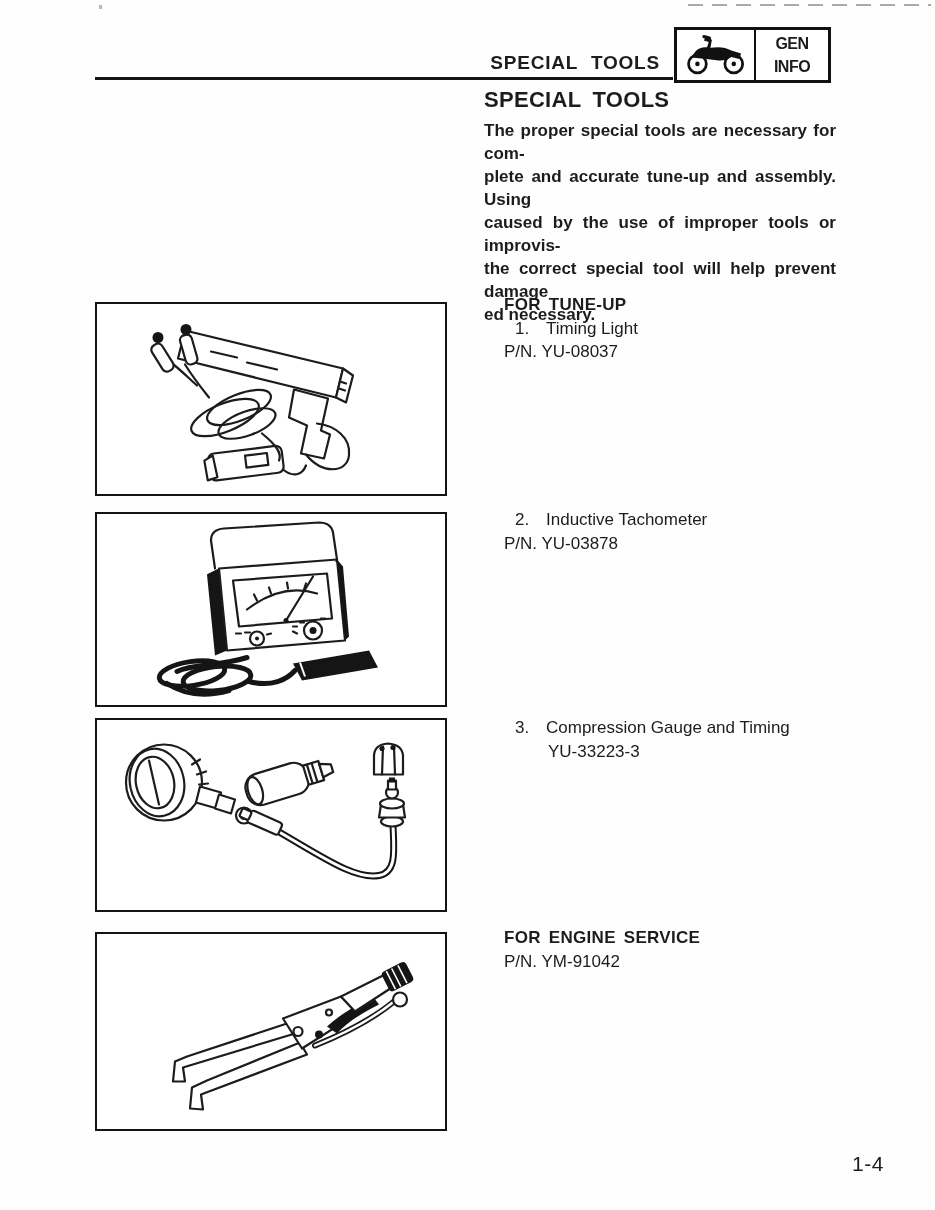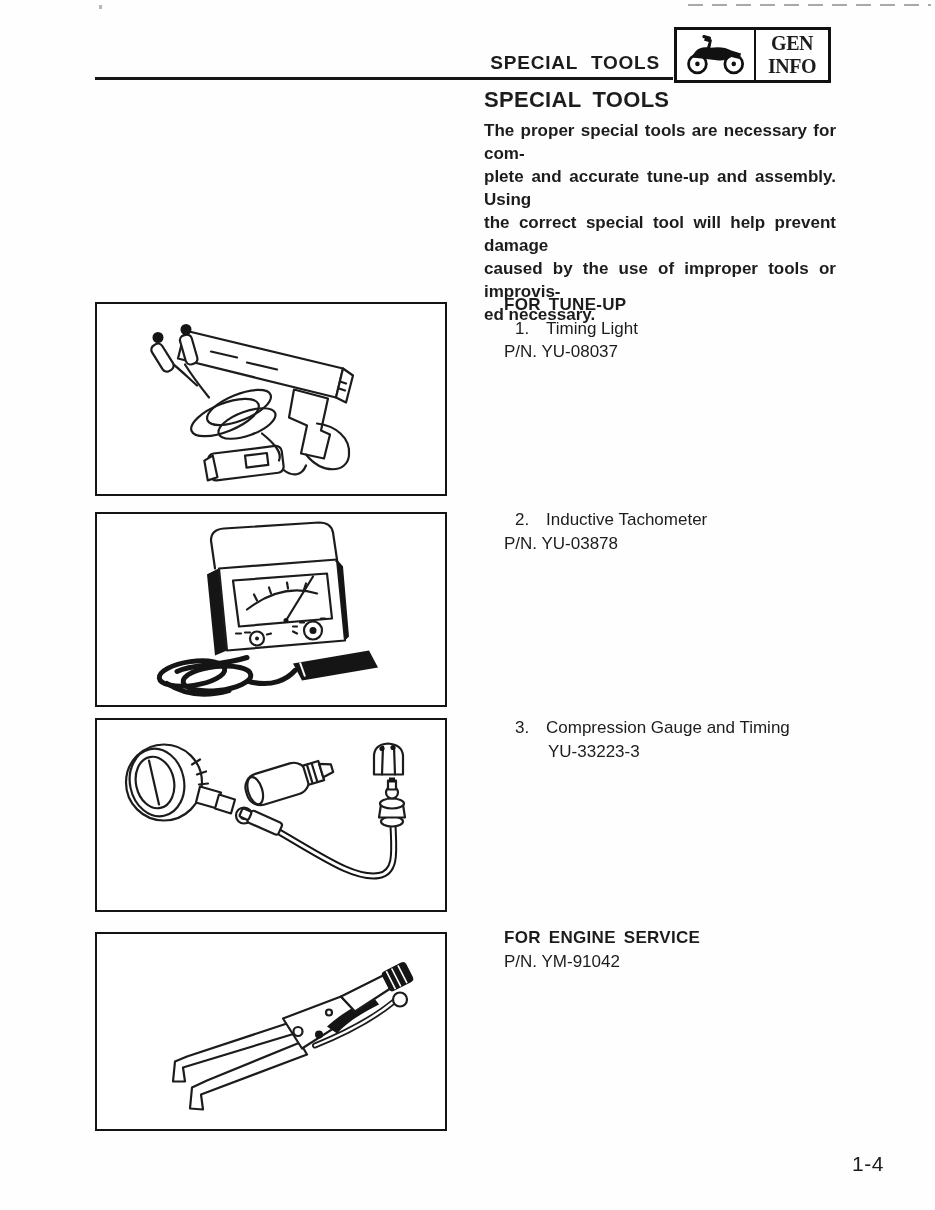--- a/index.html
+++ b/index.html
@@ -16,21 +16,21 @@
     position:absolute;top:52px;left:258px;width:402px;text-align:right;
     font-size:19px;font-weight:bold;letter-spacing:.8px;word-spacing:7px;white-space:nowrap;
   }
   .header-rule{position:absolute;top:77px;left:95px;width:578px;height:3px;background:#151515;}
   .badge{
     position:absolute;top:27px;left:674px;width:151px;height:50px;
     border:3px solid #111;background:#fff;display:flex;
   }
   .badge-icon-cell{width:77px;border-right:2.5px solid #111;display:flex;align-items:center;justify-content:center;}
   .badge-label-cell{flex:1;display:flex;flex-direction:column;align-items:center;justify-content:center;
-    font-weight:bold;font-size:20px;line-height:23px;letter-spacing:-.5px;font-family:Liberation Serif, serif;}
+    font-weight:bold;font-size:16px;line-height:23px;letter-spacing:-.5px;}
 
   
   .doc-title{position:absolute;top:87px;left:484px;font-size:22px;font-weight:bold;letter-spacing:.3px;word-spacing:5px;}
   .intro{position:absolute;top:119px;left:484px;width:352px;font-size:17px;line-height:23px;font-weight:bold;}
   .intro .line{text-align:justify;}
   .intro .line.jl{text-align-last:justify;}
 
   .text-block{position:absolute;left:504px;font-size:17px;line-height:23.5px;white-space:nowrap;}
   .sec-heading{font-weight:bold;letter-spacing:.3px;word-spacing:3px;}
   .item-line{padding-left:11px;}
@@ -82,22 +82,22 @@
     <div class="badge-label-cell">
       <span>GEN</span>
       <span>INFO</span>
     </div>
   </div>
 
   <div class="doc-title">SPECIAL TOOLS</div>
   <div class="intro">
     <div class="line jl">The proper special tools are necessary for com-</div>
     <div class="line jl">plete and accurate tune-up and assembly. Using</div>
+    <div class="line jl">caused by the use of improper tools or improvis-</div>
     <div class="line jl">the correct special tool will help prevent damage</div>
-    <div class="line jl">caused by the use of improper tools or improvis-</div>
     <div class="line">ed necessary.</div>
   </div>
 
   <div class="figure-box" id="fig1">
     <svg class="tool" viewBox="0 0 348 185">
 
       <polygon class="lk" points="88,24 246,62 239,91 81,52"></polygon>
       <polygon class="lk" points="246,62 256,69 249,96 239,91"></polygon>
       <path class="ln" d="M114,45 L140,51 M150,56 L180,63 M243,75 l6,2 M242,82 l6,2"></path>
 

